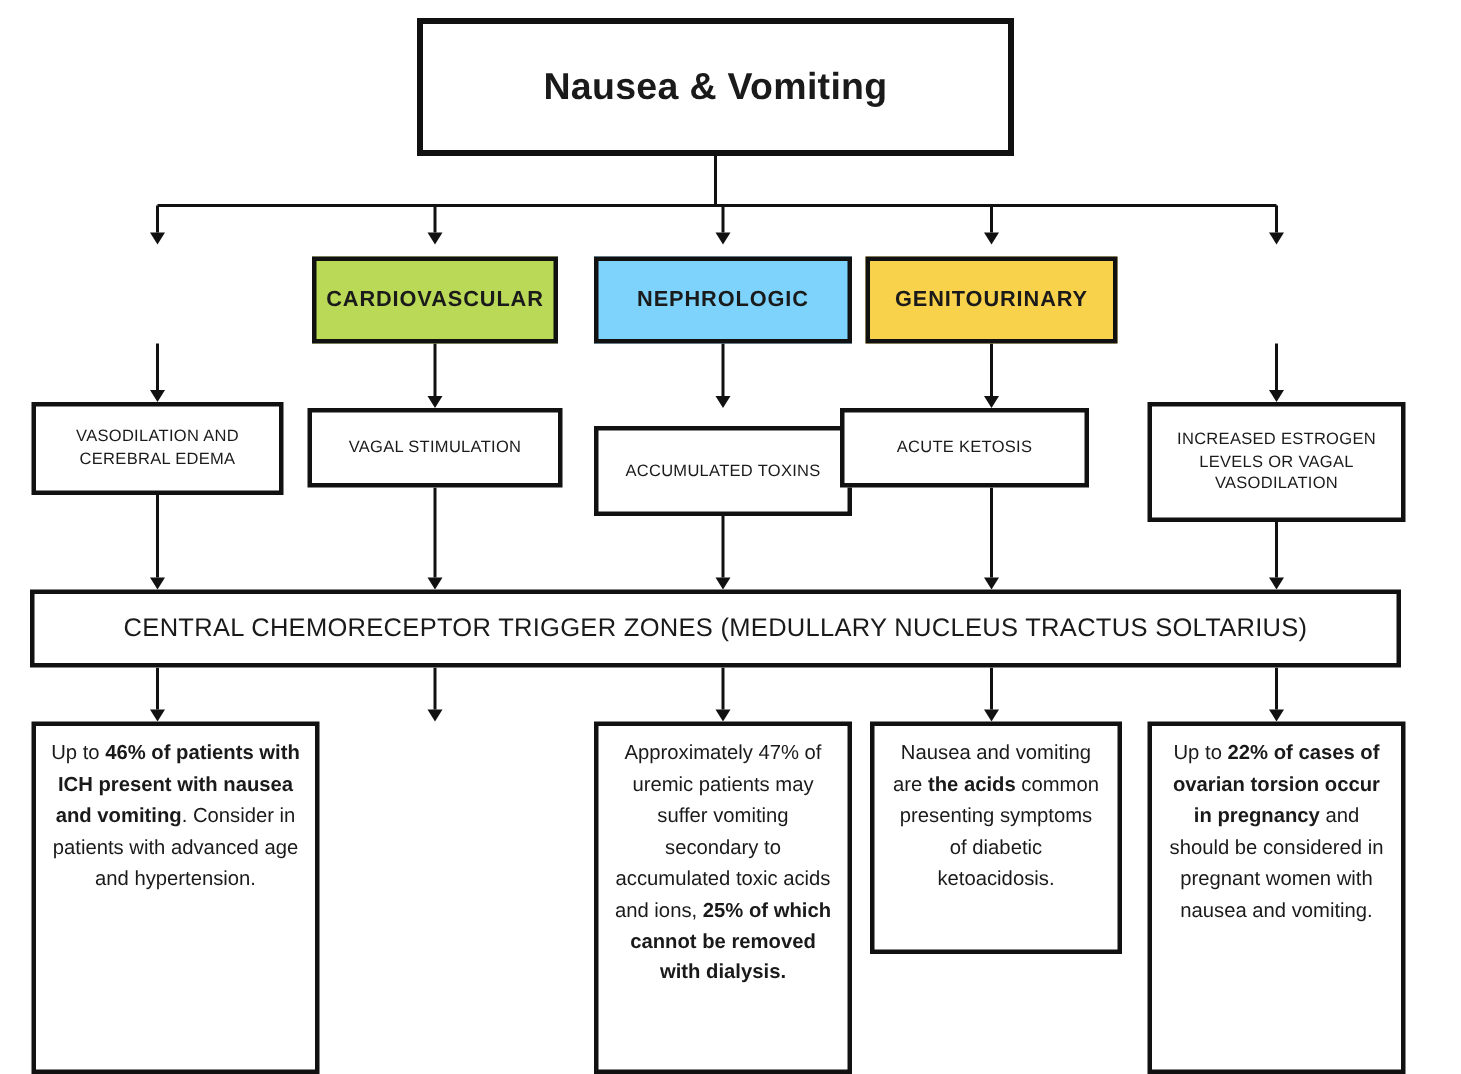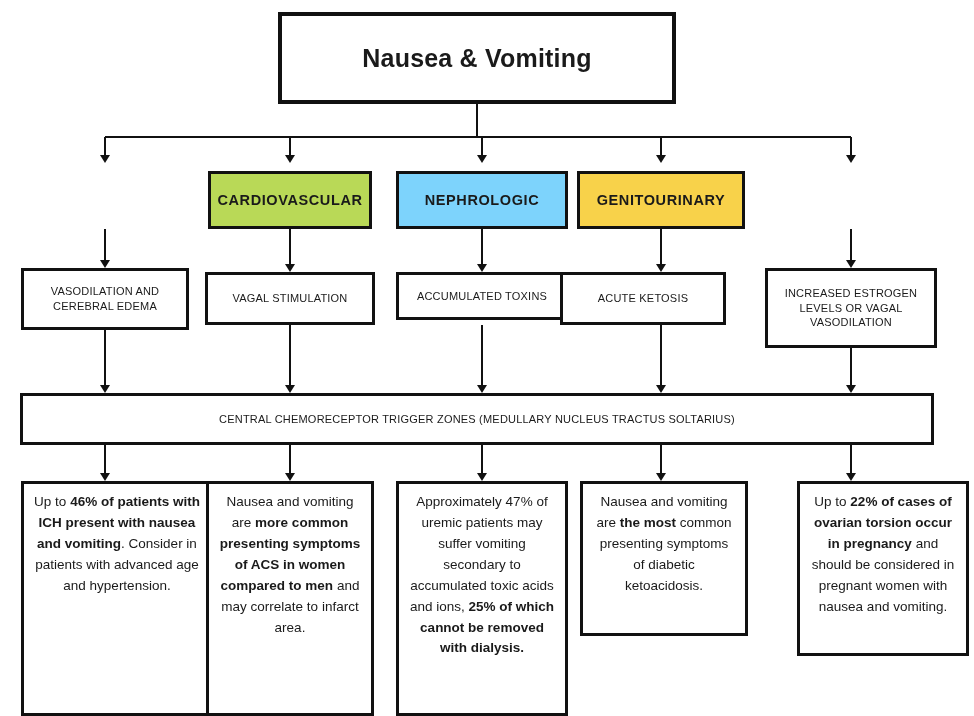--- a/index.html
+++ b/index.html
@@ -69,21 +69,21 @@
   }
 
   
   .central-box {
     left: 20px;
     top: 393px;
     width: 914px;
     height: 52px;
   }
   .central-box .label {
-    font-size: 11px;
+    font-size: 17px;
     letter-spacing: 0.2px;
   }
 
   
   .fact-box {
     top: 481px;
     padding: 8px 10px;
     align-items: flex-start;
   }
   .fact-box .label {
@@ -173,43 +173,40 @@
   <div class="node cat-box" id="cat3" style="left: 577px; width: 168px; background: rgb(248, 210, 74);">
     <span class="label">GENITOURINARY</span>
   </div>
 
   <div class="node mech-box" id="mech1" style="left: 205px; width: 170px; top: 272px; height: 53px;">
     <span class="label">VAGAL STIMULATION</span>
   </div>
   <div class="node mech-box" id="mech0" style="left: 21px; width: 168px; top: 268px; height: 62px;">
     <span class="label">VASODILATION AND CEREBRAL EDEMA</span>
   </div>
-  <div class="node mech-box" id="mech2" style="left: 396px; width: 172px; top: 272px; height: 48px;">
+  <div class="node mech-box" id="mech2" style="left: 396px; width: 172px; top: 284px; height: 60px;">
     <span class="label">ACCUMULATED TOXINS</span>
   </div>
   <div class="node mech-box" id="mech3" style="left: 560px; width: 166px; top: 272px; height: 53px;">
     <span class="label">ACUTE KETOSIS</span>
   </div>
   <div class="node mech-box" id="mech4" style="left: 765px; width: 172px; top: 268px; height: 80px;">
     <span class="label">INCREASED ESTROGEN LEVELS OR VAGAL VASODILATION</span>
   </div>
 
   <div class="node central-box">
     <span class="label">CENTRAL CHEMORECEPTOR TRIGGER ZONES (MEDULLARY NUCLEUS TRACTUS SOLTARIUS)</span>
   </div>
 
   <div class="node fact-box" id="fact0" style="left: 21px; width: 192px; height: 235px;">
     <span class="label">Up to <b>46% of patients with ICH present with nausea and vomiting</b>. Consider in patients with advanced age and hypertension.</span>
   </div>
-  <div class="node fact-box" id="fact1" style="left: 206px; width: 168px; height: 235px;">
-    <span class="label">Nausea and vomiting are <b>more common presenting symptoms of ACS in women compared to men</b> and may correlate to infarct area.</span>
-  </div>
   <div class="node fact-box" id="fact2" style="left: 396px; width: 172px; height: 235px;">
     <span class="label">Approximately 47% of uremic patients may suffer vomiting secondary to accumulated toxic acids and ions, <b>25% of which cannot be removed with dialysis.</b></span>
   </div>
   <div class="node fact-box" id="fact3" style="left: 580px; width: 168px; height: 155px;">
-    <span class="label">Nausea and vomiting are <b>the most</b> common presenting symptoms of diabetic ketoacidosis.</span>
-  </div>
-  <div class="node fact-box" id="fact4" style="left: 765px; width: 172px; height: 175px; margin-left: 32px;">
+    <span class="label">Nausea and vomiting are <b>the acids</b> common presenting symptoms of diabetic ketoacidosis.</span>
+  </div>
+  <div class="node fact-box" id="fact4" style="left: 765px; width: 172px; height: 235px;">
     <span class="label">Up to <b>22% of cases of ovarian torsion occur in pregnancy</b> and should be considered in pregnant women with nausea and vomiting.</span>
   </div>
 
 </div>
 
 </body></html>

